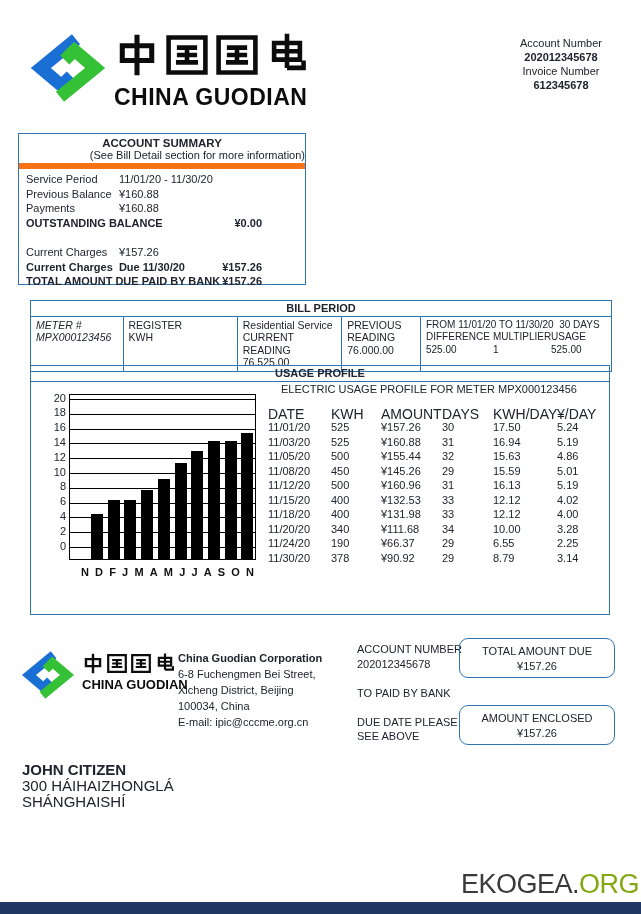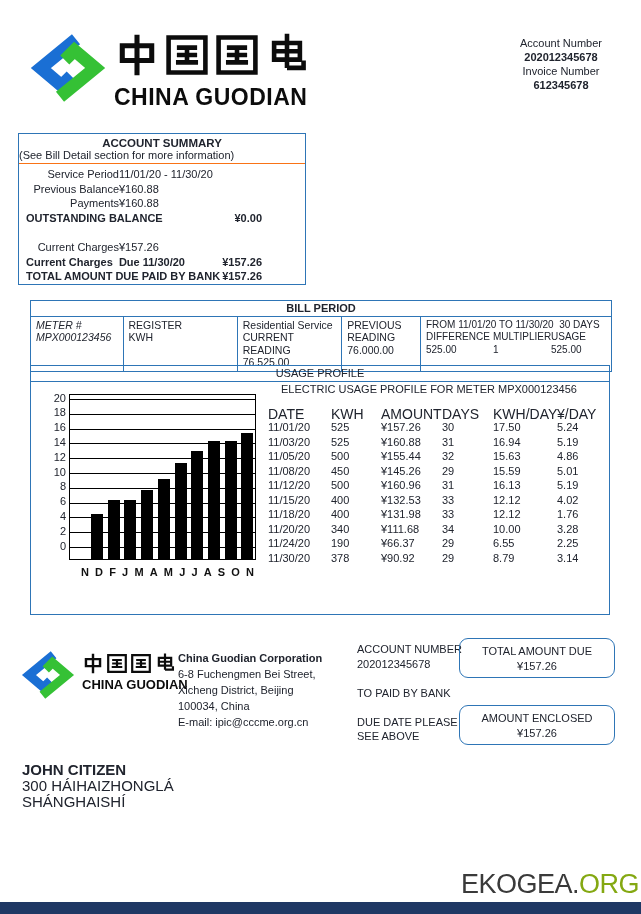--- a/index.html
+++ b/index.html
@@ -13,43 +13,43 @@
   .brand-cn{position:absolute;left:114px;top:30px;display:flex;gap:4px;color:#0c0c0c;}
   .brand-cn svg{width:46px;height:50px;}
   .brand-en{position:absolute;left:114px;top:84px;font-size:23px;font-weight:bold;
             letter-spacing:.5px;color:#0c0c0c;}
   .acct-info{position:absolute;left:492px;top:36px;width:138px;text-align:center;
              font-size:11px;line-height:14px;}
 
   
   .as-box{position:absolute;left:18px;top:133px;width:286px;height:150px;border:1px solid #2e75b6;}
   .as-title{text-align:center;font-weight:bold;font-size:11.5px;padding-top:3px;}
-  .as-sub{text-align:left;font-size:11px;border-bottom:1px solid #f97316;padding-bottom:2px;}
-  .as-rows{padding:3px 7px 0;font-size:11px;text-align:right;}
+  .as-sub{text-align:right;font-size:11px;border-bottom:6px solid #f97316;padding-bottom:2px;}
+  .as-rows{padding:3px 7px 0;font-size:11px;}
   .as-row{display:flex;height:14.6px;align-items:center;white-space:pre;}
   .as-row.normal .lab{width:93px;flex:none;}
   .as-row.bold-spread{font-weight:bold;justify-content:space-between;padding-right:36px;}
   .as-row.spacer{height:14.6px;}
 
   
   .bp-box{position:absolute;left:30px;top:300px;width:580px;border:1px solid #2e75b6;font-size:10.5px;}
   .bp-title{text-align:center;font-weight:bold;font-size:11px;height:15px;line-height:15px;
             border-bottom:1px solid #2e75b6;}
   .bp-cols{display:flex;min-height:38px;}
   .bp-col{padding:2px 5px;line-height:12.4px;border-left:1px solid #2e75b6;box-sizing:border-box;}
   .bp-col.c1{width:105px;border-left:none;font-style:italic;}
   .bp-col.c2{width:80px;}
   .bp-col.c3{width:120px;margin-left:44px;}
   .bp-col.c4{width:90px;}
   .bp-col.c5{flex:1;font-size:10px;}
   .bp-sub{display:grid;grid-template-columns:67px 58px 55px;}
 
   
   .up-box{position:absolute;left:30px;top:365px;width:580px;height:250px;border:1.5px solid #2e75b6;box-sizing:border-box;}
-  .up-title{text-align:center;font-weight:normal;font-size:11px;height:15px;line-height:15px;
+  .up-title{text-align:center;font-weight:bold;font-size:11px;height:15px;line-height:15px;
             border-bottom:1.5px solid #2e75b6;}
   .up-body{position:absolute;left:0;right:0;top:16px;bottom:0;}
   .chart{position:absolute;left:15px;top:12px;width:240px;height:200px;}
   .yaxis{position:absolute;left:0;top:0;width:20px;height:170px;font-size:11px;}
   .ytick{position:absolute;right:0;width:20px;text-align:right;line-height:13px;}
   .plot{position:absolute;left:23px;top:0;width:185px;height:164px;border:1px solid #000;background:#fff;}
   .gridline{position:absolute;left:0;width:100%;height:0;border-top:1px solid #000;}
   .bar{position:absolute;bottom:0;width:12px;background:#000;}
   .xlabels{position:absolute;left:23px;top:172px;width:185px;display:flex;justify-content:space-between;
            padding-left:12px;box-sizing:border-box;font-size:11px;font-weight:bold;color:#111;}
@@ -292,21 +292,21 @@
             <span>33</span>
             <span>12.12</span>
             <span>4.02</span>
           </div>
           <div class="ut-row">
             <span>11/18/20</span>
             <span>400</span>
             <span>¥131.98</span>
             <span>33</span>
             <span>12.12</span>
-            <span>1.76</span>
+            <span>4.00</span>
           </div>
           <div class="ut-row">
             <span>11/20/20</span>
             <span>340</span>
             <span>¥111.68</span>
             <span>34</span>
             <span>10.00</span>
             <span>3.28</span>
           </div>
           <div class="ut-row">

